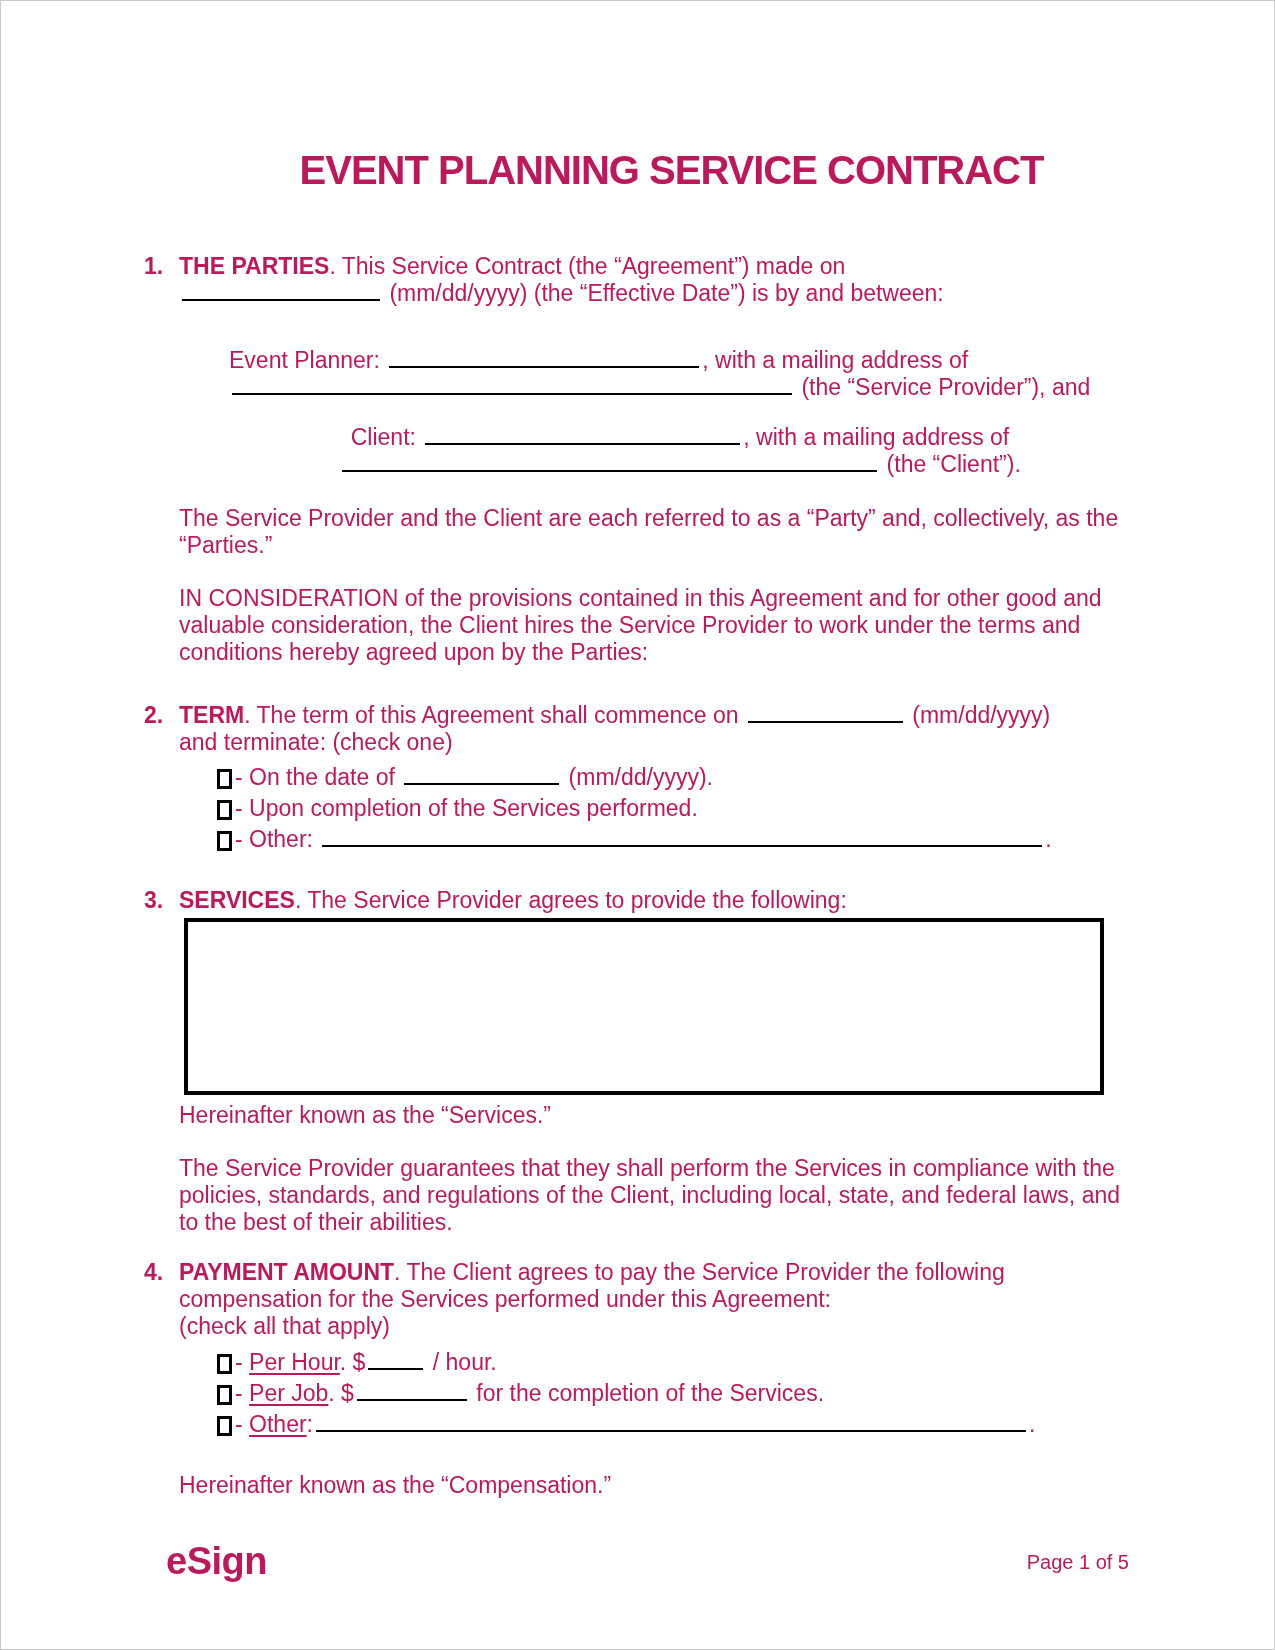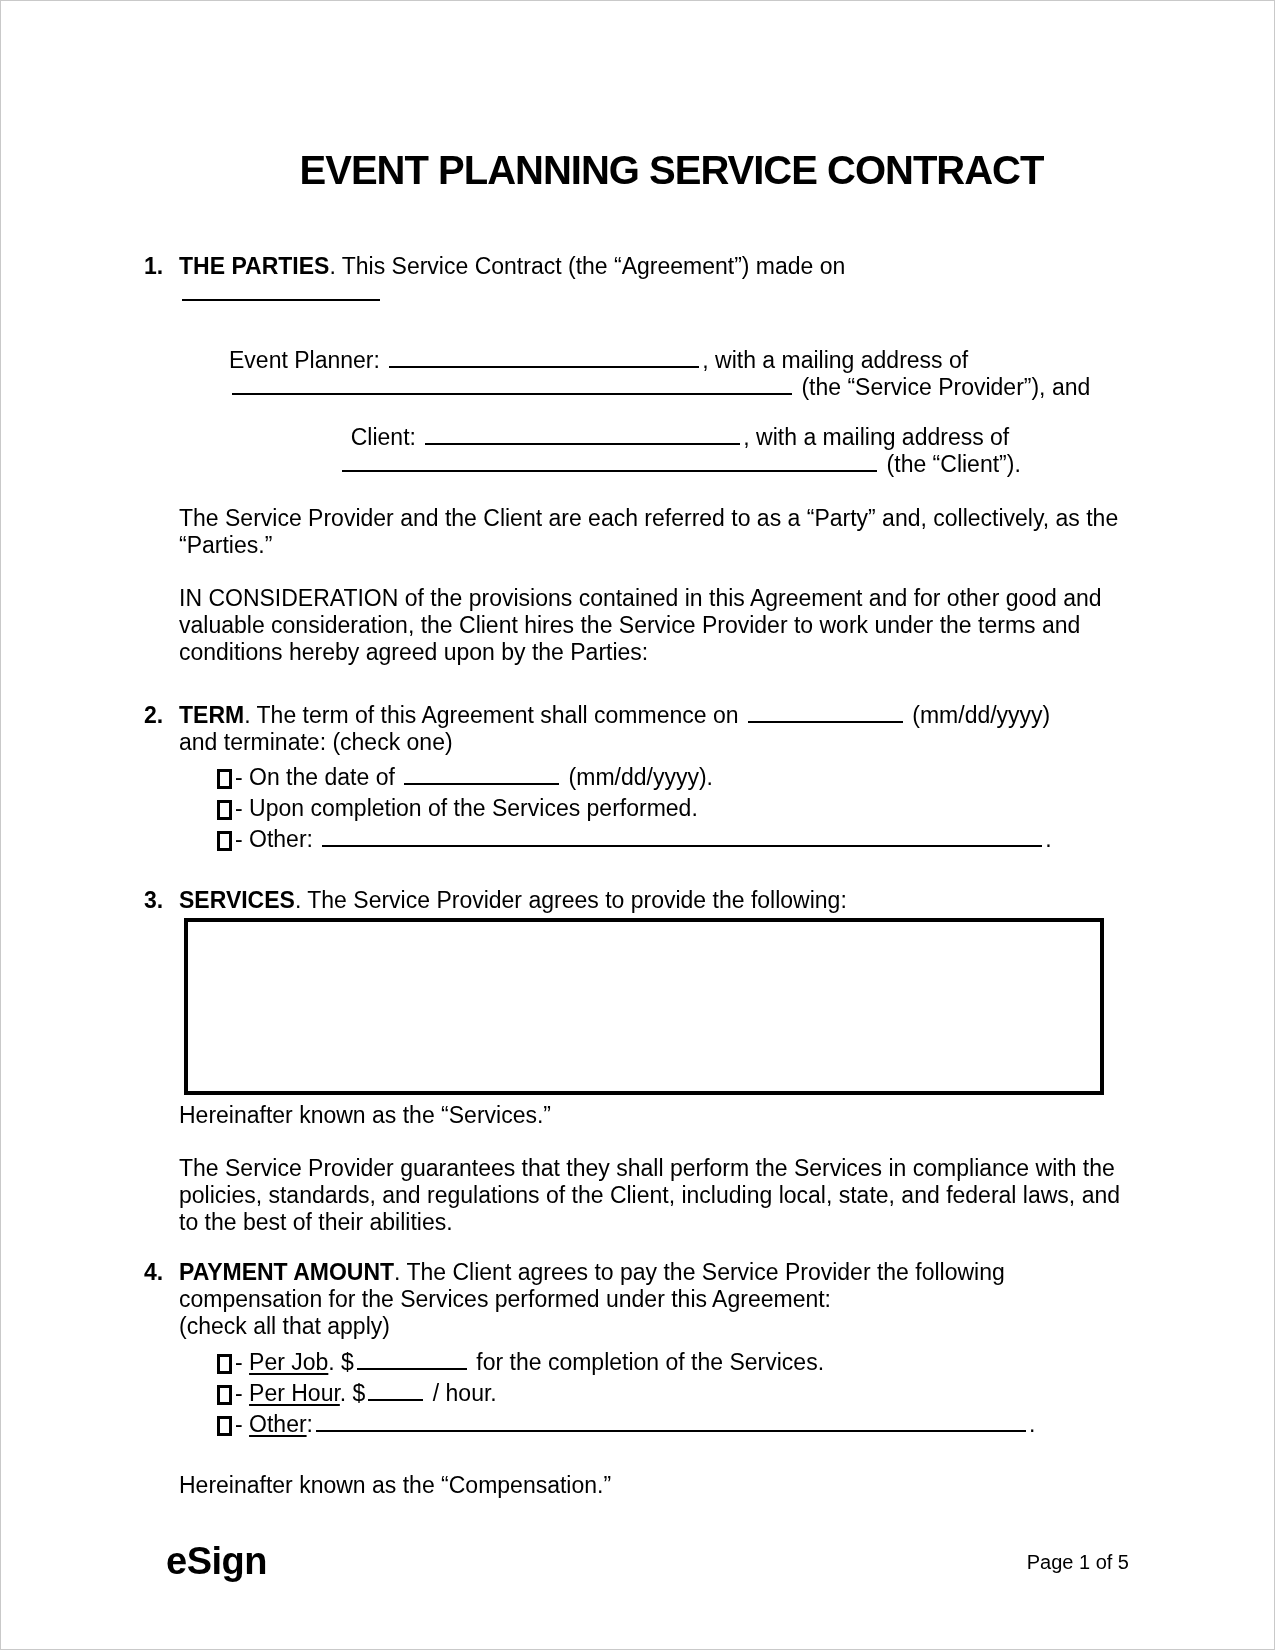--- a/index.html
+++ b/index.html
@@ -3,21 +3,21 @@
 <meta charset="utf-8">
 <style>
   * { margin: 0; padding: 0; box-sizing: border-box; }
   html, body { background: #e9e9e9; }
   .page {
     width: 1275px; height: 1650px;
     margin: 0 auto;
     background: #ffffff;
     border: 1px solid #c9c9c9;
     font-family: "Liberation Sans", sans-serif;
-    font-size: 23px; line-height: 27px; color: #000000;
+    font-size: 23px; line-height: 27px; color: #be185d;
     padding-left: 143px; padding-right: 75px;
     position: relative;
     overflow: hidden;
   }
   .title {
     margin-top: 146px;
     text-align: center;
     font-size: 40px; line-height: 46px;
     font-weight: bold; letter-spacing: -1px;
     white-space: nowrap;
@@ -84,20 +84,21 @@
 
 <div class="page">
 
   <h1 class="title">EVENT PLANNING SERVICE CONTRACT</h1>
 
   <div class="sec mt-s1">
     <div class="num">1.</div>
     <div class="sbody">
       <p><span class="bold">THE PARTIES</span><span>. This Service Contract (the “Agreement”) made on</span><br>
         <span class="blank w198"></span>
+        <span>(mm/dd/yyyy) (the “Effective Date”) is by and between:</span>
       </p>
       <p class="party mt-ep">
         <span>Event Planner:</span>
         <span class="blank w310"></span><span>, with a mailing address of</span><br>
         <span class="blank w560"></span>
         <span>(the “Service Provider”), and</span>
       </p>
       <p class="party mt-cl">
         <span>Client:</span>
         <span class="blank w315"></span><span>, with a mailing address of</span><br>
@@ -142,26 +143,26 @@
 
   <div class="sec mt-s4">
     <div class="num">4.</div>
     <div class="sbody">
       <p><span class="bold">PAYMENT AMOUNT</span><span>. The Client agrees to pay the Service Provider the following</span><br>
         <span>compensation for the Services performed under this Agreement:</span><br>
         <span>(check all that apply)</span>
       </p>
       <div class="checks mt-ck2">
         <div class="crow"><span class="cb"></span><span>-</span>
+          <u>Per Hour</u><span>. $</span><span class="blank w55"></span>
+          <span>/ hour.</span>
+        </div>
+        <div class="crow"><span class="cb"></span><span>-</span>
           <u>Per Job</u><span>. $</span><span class="blank w110"></span>
           <span>for the completion of the Services.</span>
-        </div>
-        <div class="crow"><span class="cb"></span><span>-</span>
-          <u>Per Hour</u><span>. $</span><span class="blank w55"></span>
-          <span>/ hour.</span>
         </div>
         <div class="crow"><span class="cb"></span><span>-</span>
           <u>Other</u><span>:</span><span class="blank w710"></span><span>.</span>
         </div>
       </div>
       <p class="mt-out">Hereinafter known as the “Compensation.”</p>
     </div>
   </div>
 
   <div class="footer-logo">eSign</div>

